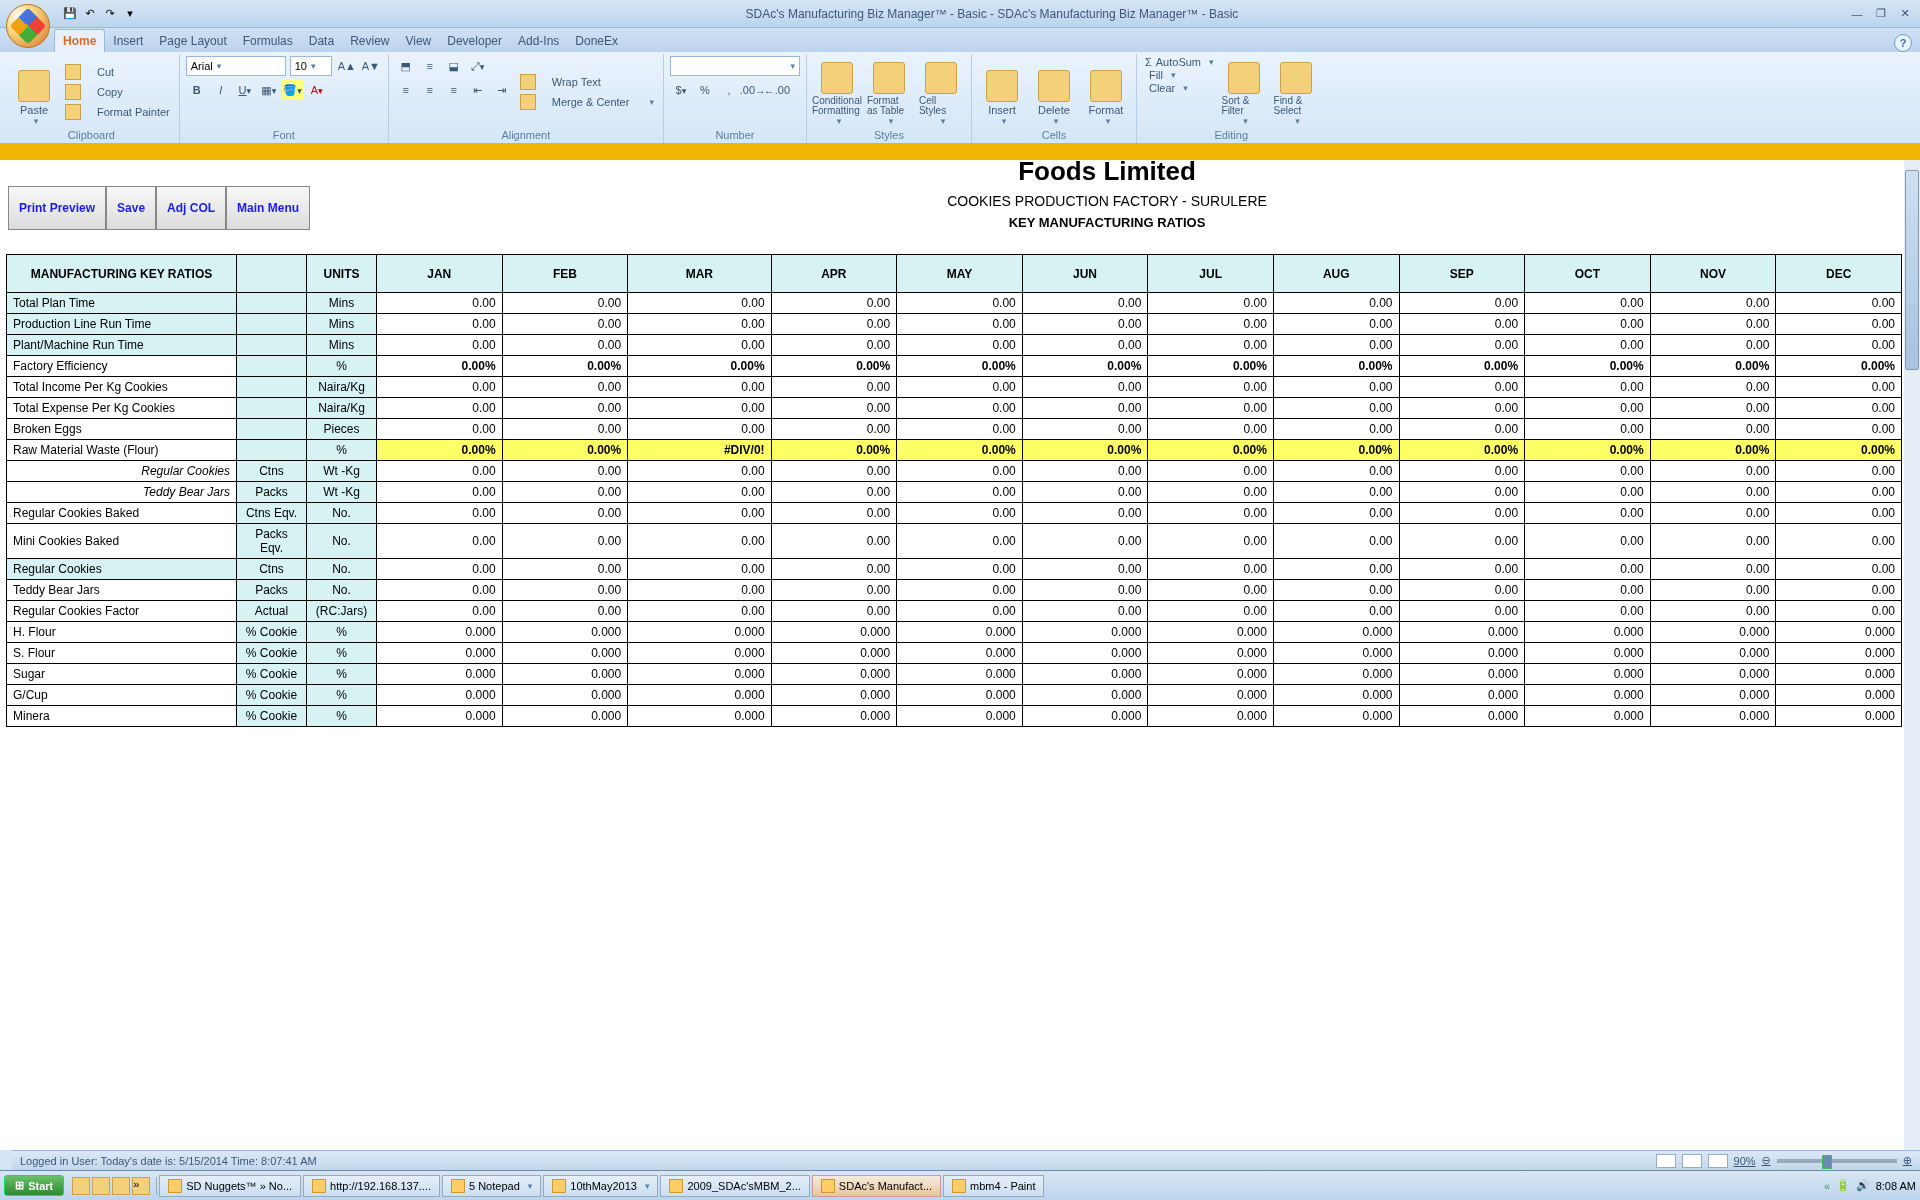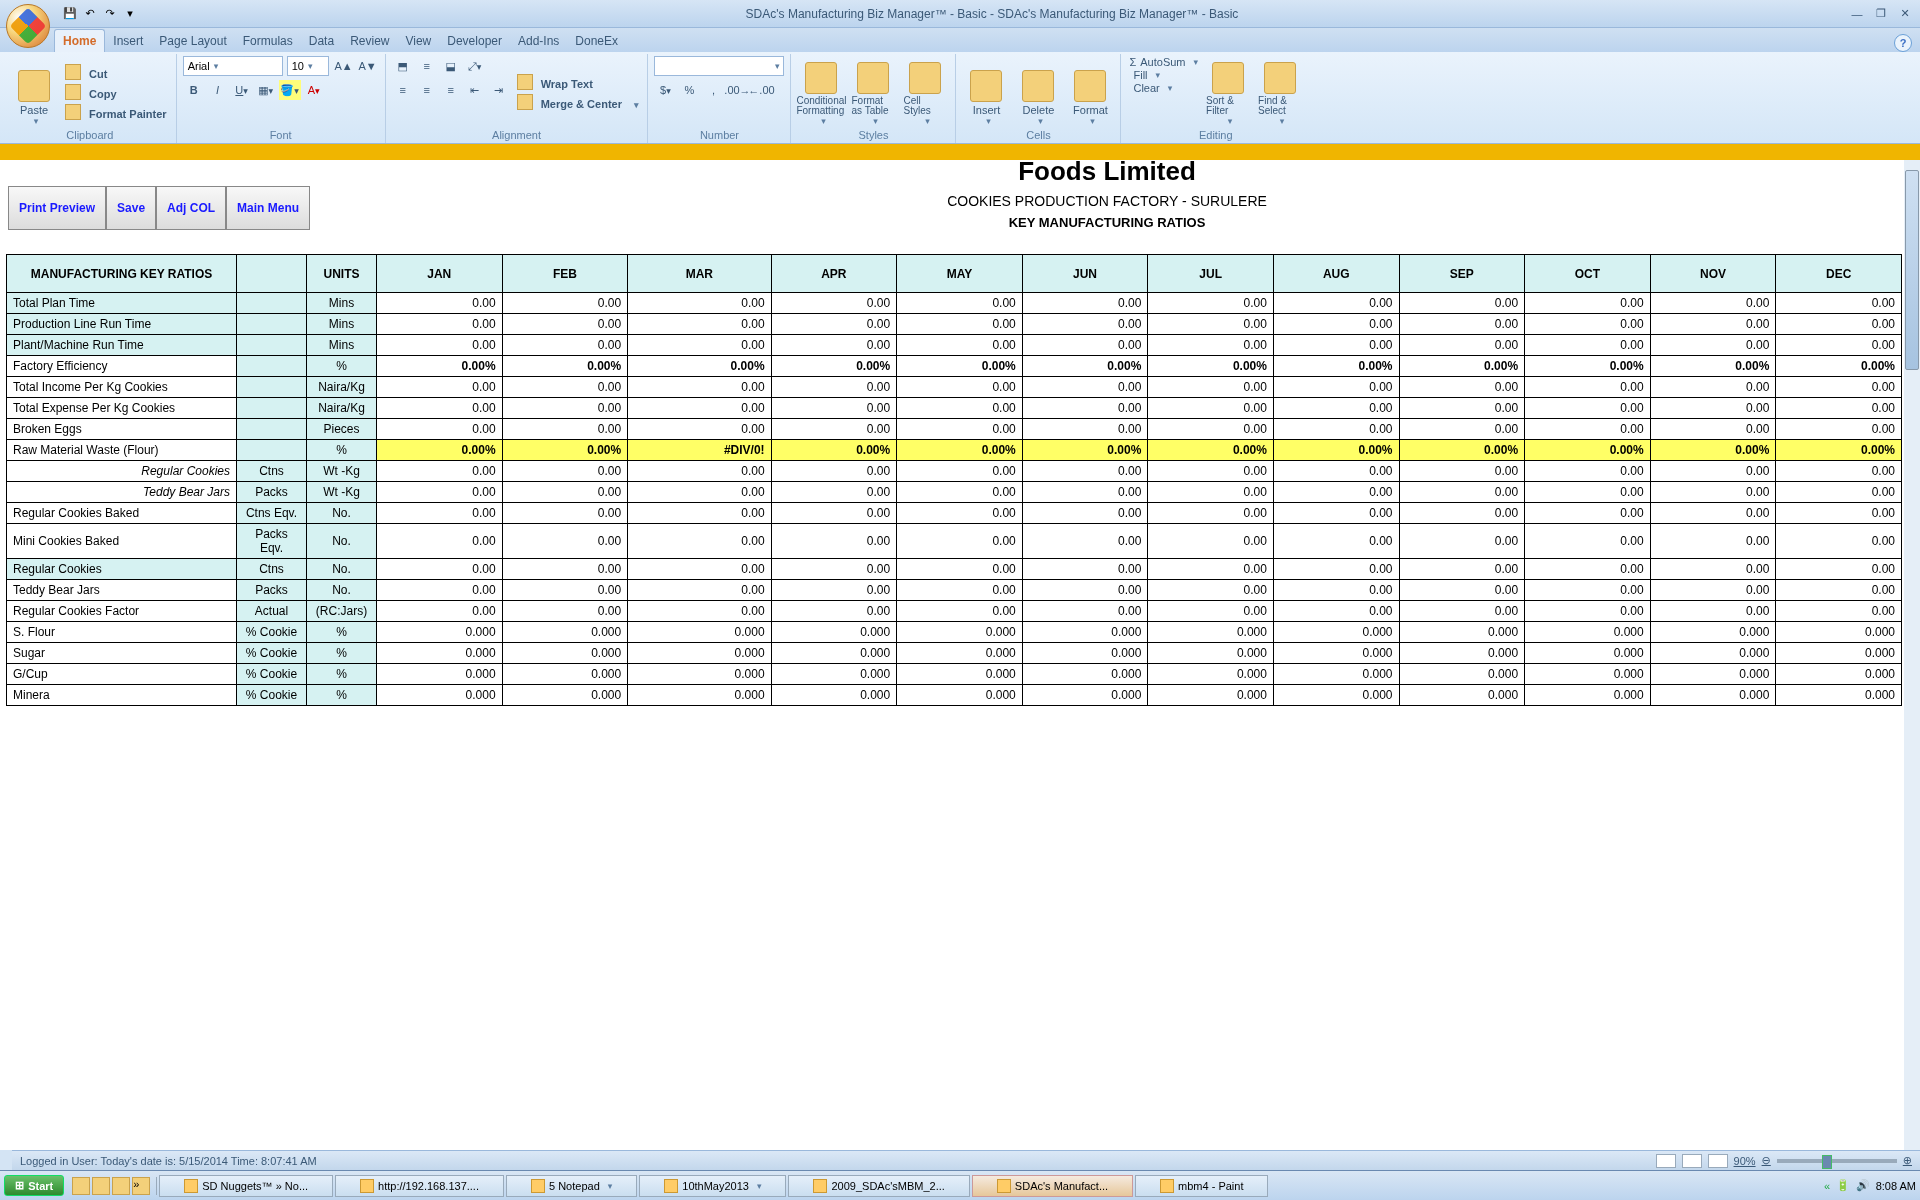--- a/index.html
+++ b/index.html
@@ -16,21 +16,21 @@
 .rtab { padding: 4px 8px; color: #3b5977; cursor: pointer; font-size:12px; }
 .rtab.active { background: #e8f1fb; border: 1px solid #9ab8db; border-bottom: none; border-radius: 3px 3px 0 0; color: #d46c2a; font-weight:bold; }
 .help-q { margin-left:auto; margin-right:8px; color:#3b6fc4; font-weight:bold; width:18px;height:18px;border:1px solid #6aa0d8; border-radius:50%; display:flex;align-items:center;justify-content:center; background:#eaf3fc;}
 .ribbon { height: 92px; background: linear-gradient(#eaf3fc,#d4e6f7); border-bottom: 1px solid #9ab8db; display: flex; padding: 2px 4px 0 4px; }
 .group { border-right: 1px solid #b8cee6; padding: 2px 6px 0 6px; display: flex; flex-direction: column; justify-content:space-between; }
 .group-body { display: flex; gap: 4px; flex:1; }
 .group-label { text-align: center; color: #5c7ea1; font-size: 11px; padding: 1px 0 2px 0; position:relative; }
 .big-btn { display:flex; flex-direction:column; align-items:center; justify-content:flex-end; width:48px; color:#3b5977; font-size:11px; padding:2px; }
 .big-btn .ic{ width:32px;height:32px; margin-bottom:2px; background:#f3d07a; border:1px solid #caa24c; border-radius:3px; }
 .small-row{ display:flex; flex-direction:column; gap:2px; justify-content:center; color:#3b5977;}
-.small-row div{ display:flex; align-items:flex-end; gap:8px; padding:1px 3px;font-weight:bold;}
+.small-row div{ display:flex; align-items:center; gap:16px; padding:1px 3px;}
 .small-row .ic{width:16px;height:16px;background:#f3d07a;border:1px solid #caa24c;display:inline-block;}
 .font-box, .size-box{ border:1px solid #9ab8db; background:#fff; height:20px; display:flex; align-items:center; padding:0 4px; }
 .font-box{ width:100px;} .size-box{ width:42px;}
 .drop{ color:#5c7ea1; margin-left:4px; font-size:9px;}
 .btnrow{ display:flex; gap:2px;}
 .btnrow span{ width:22px;height:20px;border:1px solid transparent; display:inline-flex;align-items:center;justify-content:center; color:#3b5977;}
 .fmt-input{ border:1px solid #9ab8db; background:#fff; height:20px; width:130px; display:flex; align-items:center; justify-content:flex-end; padding:0 4px;}
 .editing-col{ display:flex; flex-direction:column; gap:1px; font-size:11px; color:#3b5977;}
 .editing-col div{display:flex; align-items:center; gap:4px; padding:0 2px;}
 .yellow-bar{ height:16px; background:#f0b500; }
@@ -55,21 +55,21 @@
 .data-table thead th{ height:38px; font-weight:bold; text-align:center;}
 .statusbar{ position:absolute; left:12px; right:0; bottom:30px; height:20px; background:linear-gradient(#dbe8f6,#c3d7ec); border-top:1px solid #9ab8db; display:flex; align-items:center; padding:0 8px; color:#3b5977; font-size:11px;}
 .status-right{ margin-left:auto; display:flex; align-items:center; gap:6px;text-decoration:underline;}
 .viewbtn{ width:20px;height:14px;border:1px solid #9ab;background:#fff;}
 .zoom-slider{ width:120px;height:4px;background:#9ab;position:relative;}
 .zoom-slider::after{content:"";position:absolute;left:38%;top:-4px;width:8px;height:12px;background:#6a89b0;border:1px solid #4b6;}
 .taskbar{ position:absolute; left:0;right:0;bottom:0;height:30px; background:linear-gradient(#d9e6f4,#bcd4ee); border-top:1px solid #6a89b0; display:flex; align-items:center; padding:0 4px; gap:2px;}
 .start-btn{ background:linear-gradient(#6ac06a,#2e8b2e); color:#fff; font-weight:bold; padding:3px 10px; border-radius:3px; border:1px solid #1d6; display:flex;align-items:center;gap:4px;}
 .ql{ display:flex; gap:2px; padding:0 6px; border-right:1px solid #9ab;}
 .ql span{width:18px;height:18px;background:#f3d07a;border:1px solid #caa24c;}
-.task{ background:linear-gradient(#e5effa,#cadef0); border:1px solid #9ab; padding:2px 24px; height:22px; display:flex; align-items:center; gap:4px; font-size:11px; max-width:200px; overflow:hidden; white-space:nowrap;}
+.task{ background:linear-gradient(#e5effa,#cadef0); border:1px solid #9ab; padding:2px 8px; height:22px; display:flex; align-items:center; gap:4px; font-size:11px; max-width:200px; overflow:hidden; white-space:nowrap;}
 .task.active{ background:linear-gradient(#f5eadf,#e6c79a); border-color:#c99;}
 .tray{ margin-left:auto; display:flex; align-items:center; gap:6px; font-size:11px; color:#2a4;}
 .tray .clock{color:#000;}
 .scrollbar-v{ position:absolute; right:0; top:0; bottom:0; width:16px; background:#e5eef7;}
 .scrollbar-v .thumb{ position:absolute; left:1px; right:1px; top:10px; height:200px; background:linear-gradient(#cfe0f2,#a6c3e0); border:1px solid #89a; border-radius:2px;}
 </style>
 </head>
 <body>
 
 <div class="titlebar">
@@ -578,20 +578,37 @@
           <td class="num">0.00</td>
           <td class="num">0.00</td>
           <td class="num">0.00</td>
           <td class="num">0.00</td>
           <td class="num">0.00</td>
           <td class="num">0.00</td>
           <td class="num">0.00</td>
           <td class="num">0.00</td>
         </tr>
         <tr>
+          <td class="lbl-plain">H. Flour</td>
+          <td class="c2">% Cookie</td>
+          <td class="u">%</td>
+          <td class="num">0.000</td>
+          <td class="num">0.000</td>
+          <td class="num">0.000</td>
+          <td class="num">0.000</td>
+          <td class="num">0.000</td>
+          <td class="num">0.000</td>
+          <td class="num">0.000</td>
+          <td class="num">0.000</td>
+          <td class="num">0.000</td>
+          <td class="num">0.000</td>
+          <td class="num">0.000</td>
+          <td class="num">0.000</td>
+        </tr>
+        <tr>
           <td class="lbl-plain">S. Flour</td>
           <td class="c2">% Cookie</td>
           <td class="u">%</td>
           <td class="num">0.000</td>
           <td class="num">0.000</td>
           <td class="num">0.000</td>
           <td class="num">0.000</td>
           <td class="num">0.000</td>
           <td class="num">0.000</td>
           <td class="num">0.000</td>

